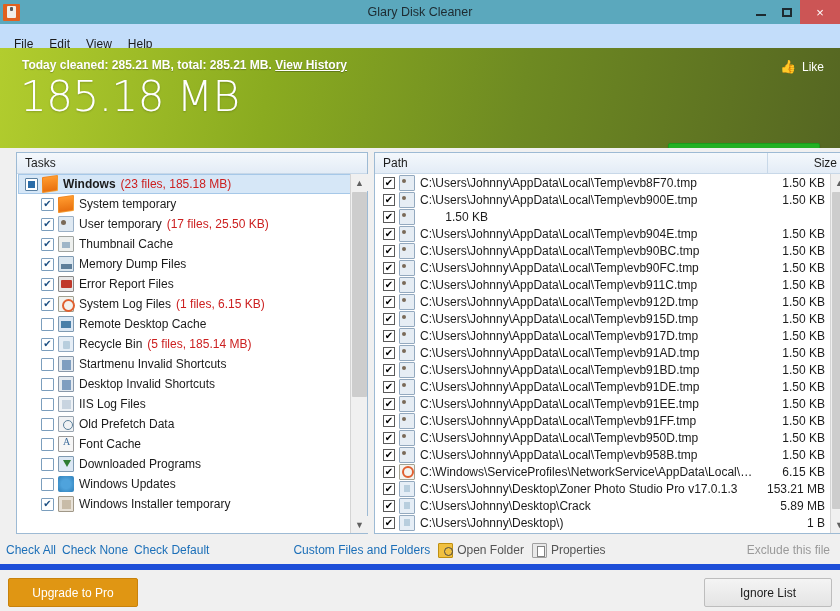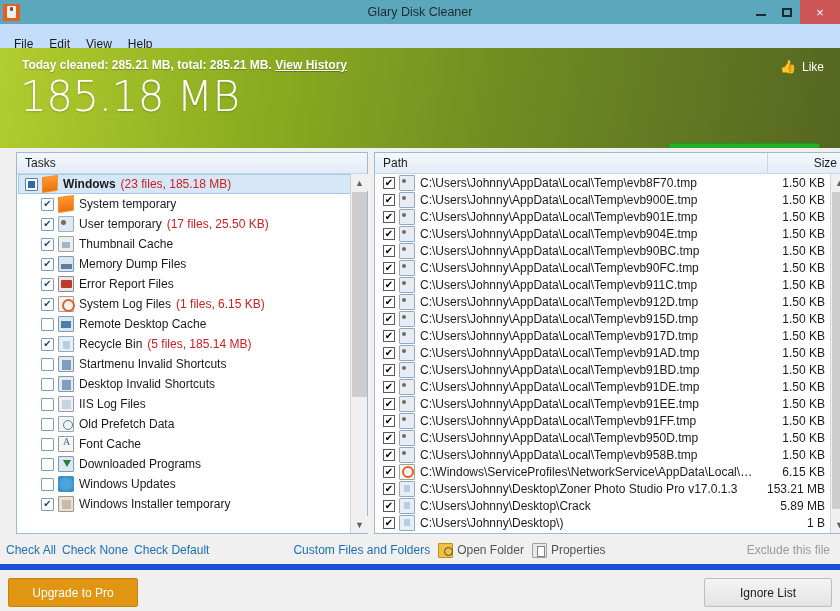--- a/index.html
+++ b/index.html
@@ -510,21 +510,20 @@
           </div>
           <div class="frow">
             <span class="fcb"></span>
             <span class="ic ic-f-user"></span>
             <span class="fpath">C:\Users\Johnny\AppData\Local\Temp\evb900E.tmp</span>
             <span class="fsize">1.50 KB</span>
           </div>
           <div class="frow">
             <span class="fcb"></span>
             <span class="ic ic-f-user"></span>
-            <span class="fpath">C:\Users\Johnny\AppData\Local\Temp\evb901E.tmp</span>
             <span class="fsize">1.50 KB</span>
           </div>
           <div class="frow">
             <span class="fcb"></span>
             <span class="ic ic-f-user"></span>
             <span class="fpath">C:\Users\Johnny\AppData\Local\Temp\evb904E.tmp</span>
             <span class="fsize">1.50 KB</span>
           </div>
           <div class="frow">
             <span class="fcb"></span>

